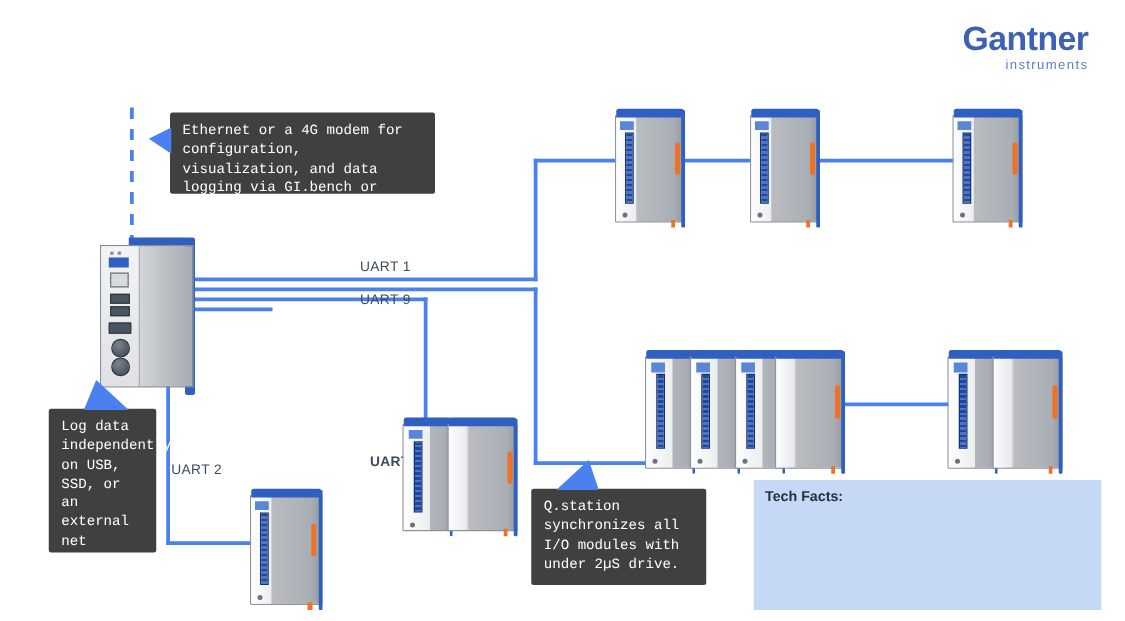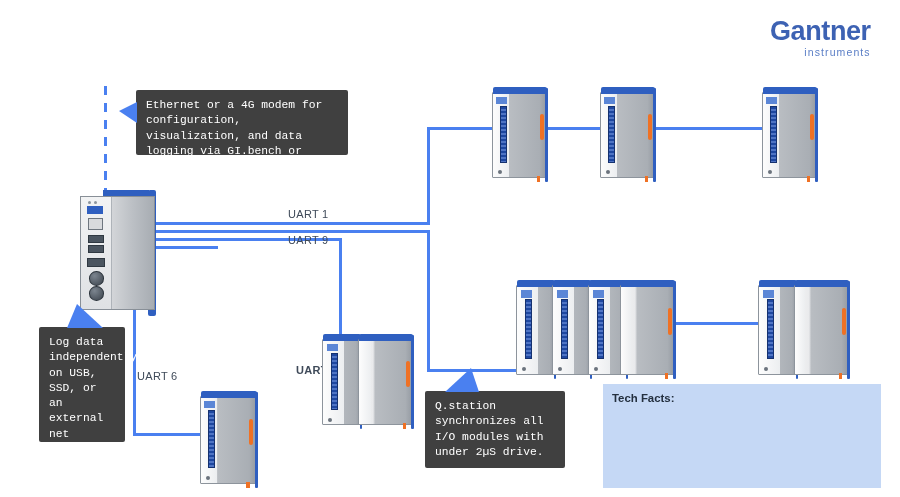--- a/index.html
+++ b/index.html
@@ -118,21 +118,21 @@
 
   <div class="wire wv" style="left:339px;top:238px;height:136px;"></div>
   <div class="wire wh" style="left:339px;top:371px;width:28px;"></div>
 
   <div class="wire wv" style="left:133px;top:246px;height:190px;"></div>
   <div class="wire wh" style="left:133px;top:433px;width:92px;"></div>
 
   <div class="ulabel" style="left:288px;top:208px;">UART 1</div>
   <div class="ulabel" style="left:288px;top:234px;">UART 9</div>
   <div class="ulabel" style="left:296px;top:364px;font-weight:bold;">UART 3</div>
-  <div class="ulabel" style="left:137px;top:370px;">UART 6</div>
+  <div class="ulabel" style="left:137px;top:370px;">UART 2</div>
 
   <div id="qstation">
     <div class="qrail"></div>
     <div class="qcap"></div>
     <div class="qbody"></div>
     <div class="qface"></div>
     <div class="qtag"></div>
     <div class="rj45 port"></div>
     <div class="usb1 port"></div>
     <div class="usb2 port"></div>

